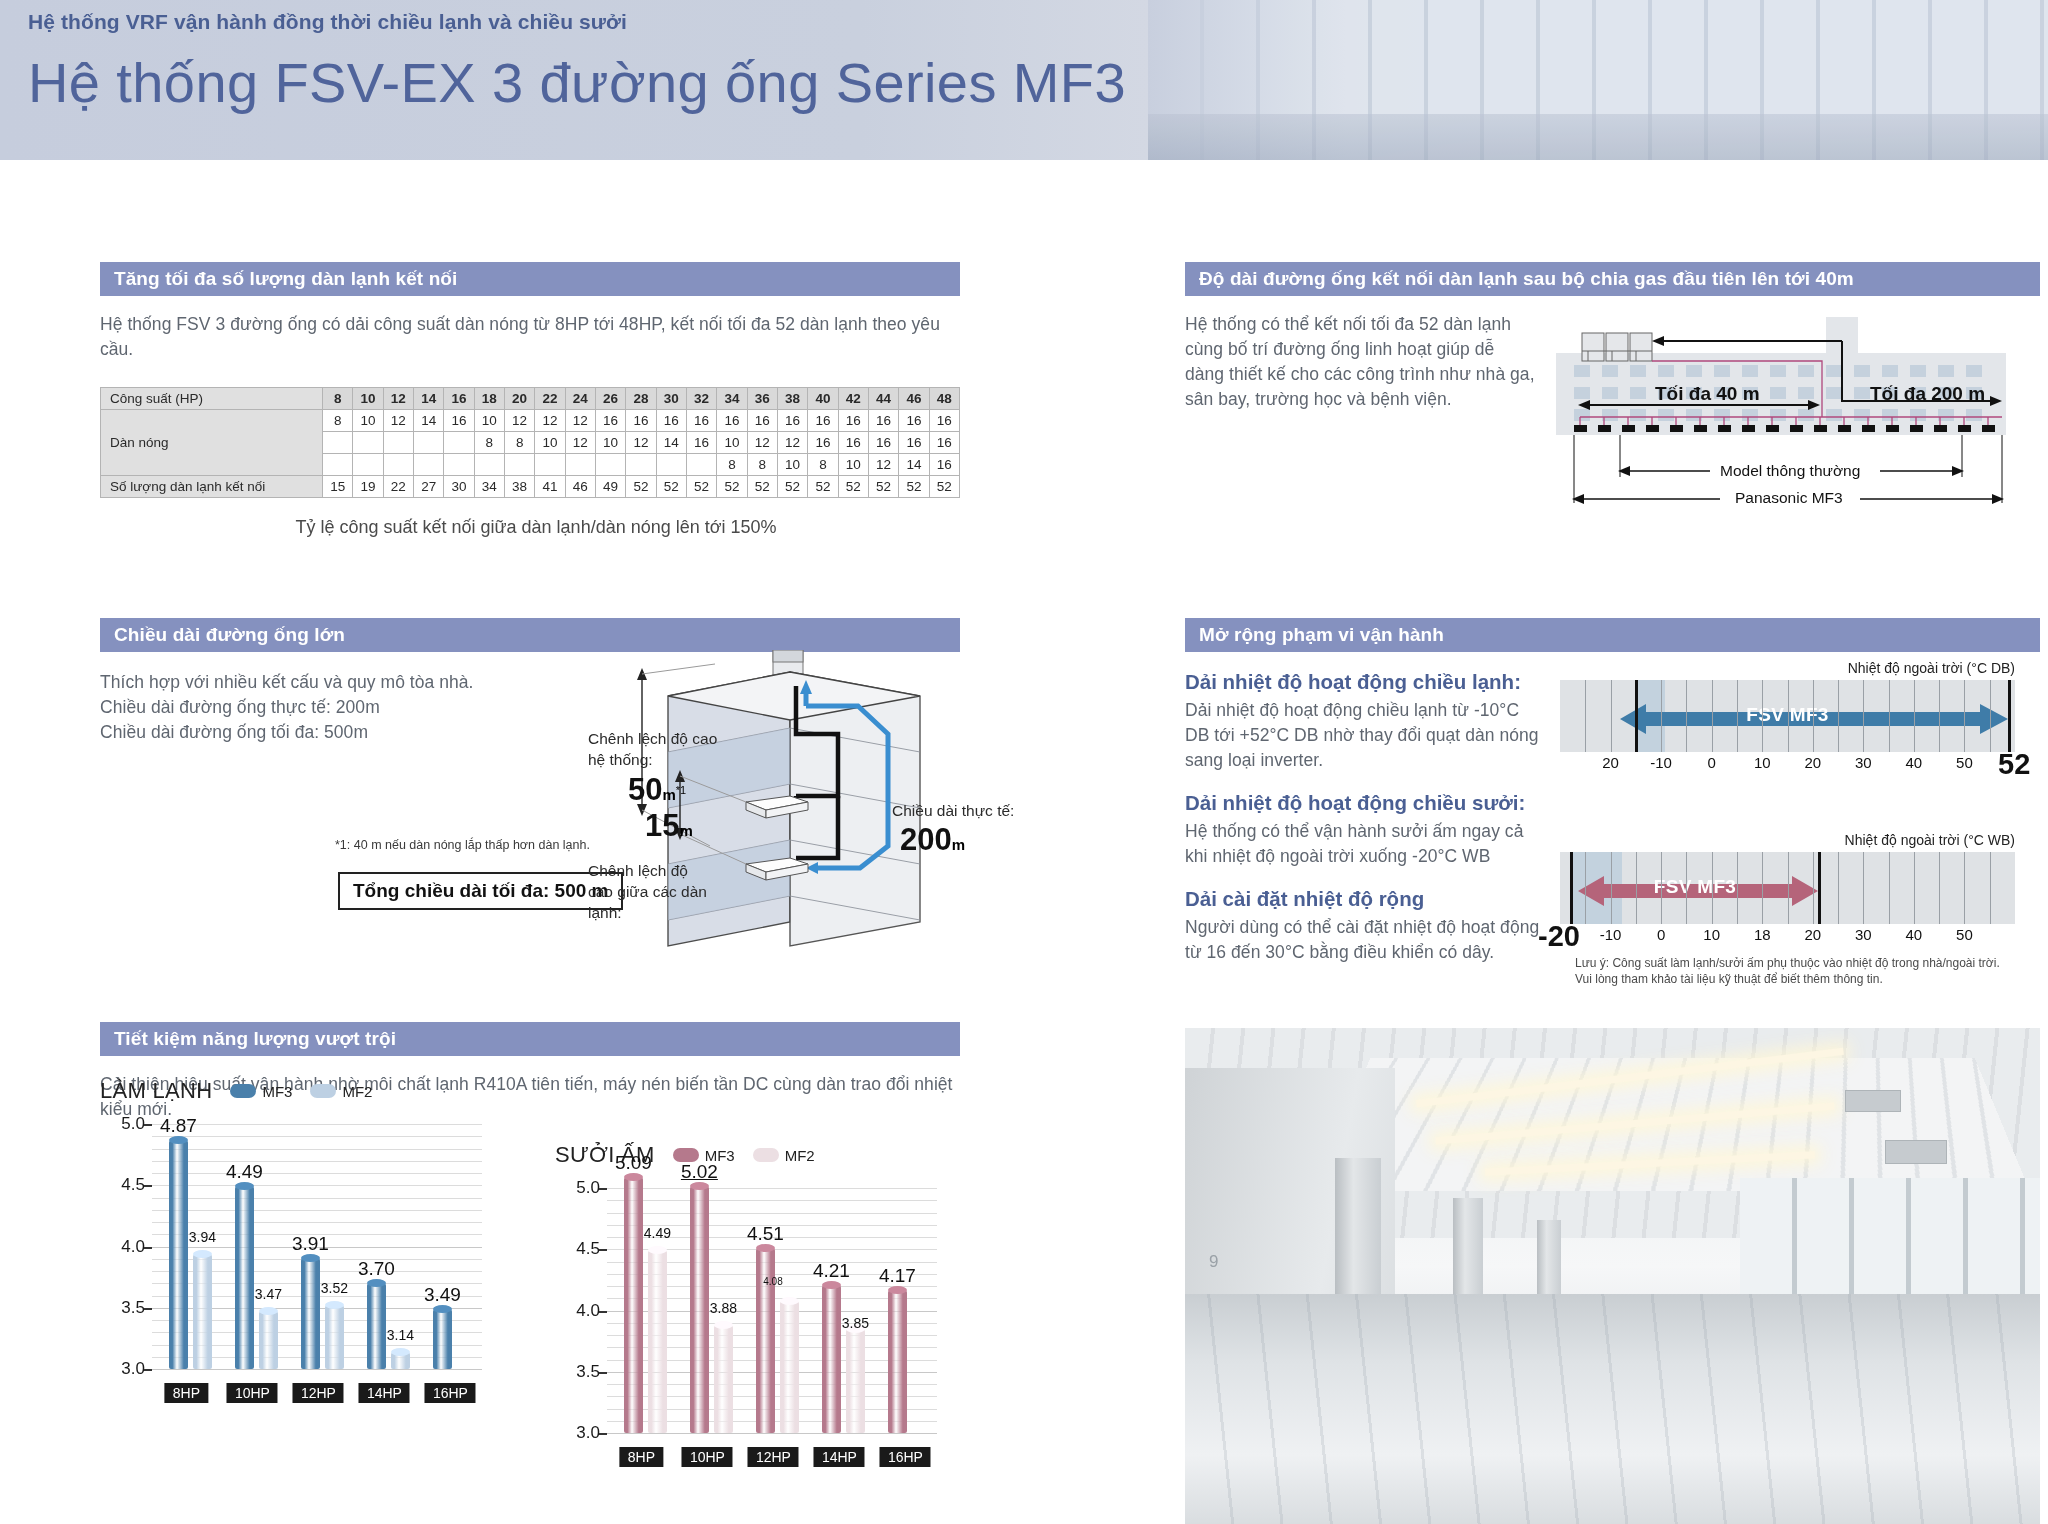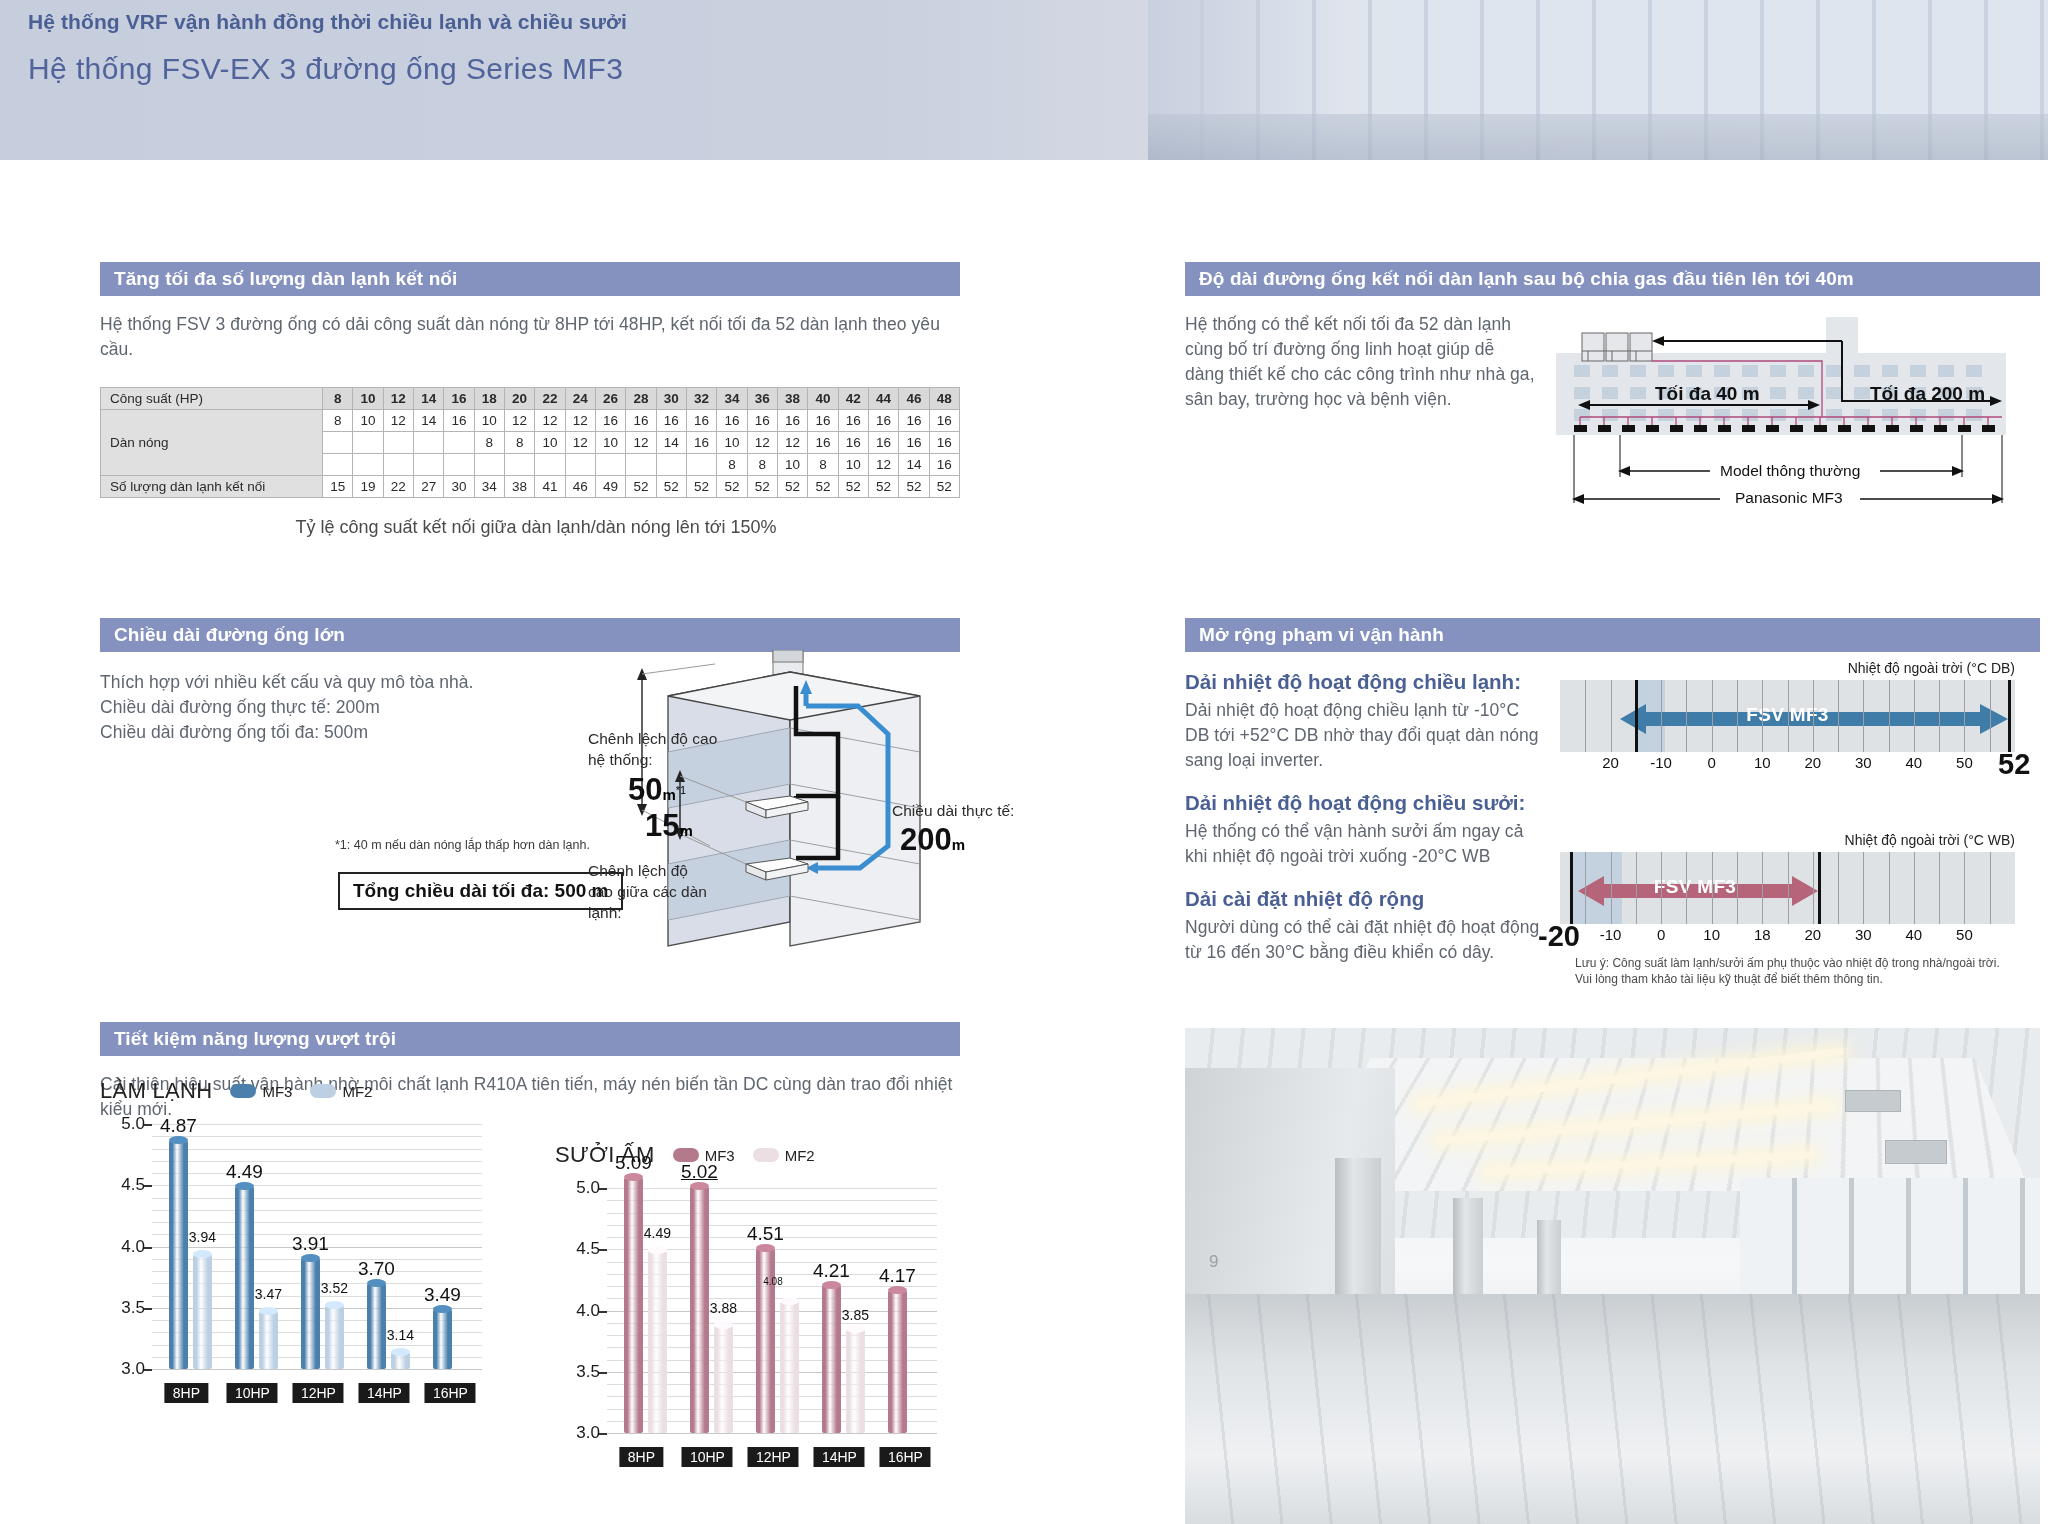--- a/index.html
+++ b/index.html
@@ -29,21 +29,21 @@
     content:""; position:absolute; left:0; right:0; bottom:0; height:46px;
     background: linear-gradient(180deg,#b9c2d2,#9aa6ba);
     opacity:.55;
   }
   .header-text { position: absolute; left: 28px; top: 8px; z-index: 3; }
   .header-sub {
     font-size: 21px; font-weight: bold; color: #4a5f93; letter-spacing: .1px;
     line-height: 28px;
   }
   .header-title {
-    font-size: 30px; color: #50649b; line-height: 58px; margin-top: 4px;
+    font-size: 56px; color: #50649b; line-height: 58px; margin-top: 18px;
     font-weight: 400; letter-spacing: .4px;
   }
 
   
   .sec-bar {
     background: #8591bf; color: #ffffff; font-weight: bold;
     font-size: 19px; line-height: 34px; height: 34px;
     padding-left: 14px; letter-spacing: .1px;
   }
   .body-text {
@@ -828,21 +828,21 @@
       </div>
       <div class="bar-val" style="left: 166px; top: 87.7px; font-size: 10px;">4.08</div>
       <div class="xlab" style="left: 166.4px; top: 259px;">12HP</div>
       <div class="bar" style="left: 214.9px; width: 19px; height: 148.225px; background: linear-gradient(90deg, rgb(181, 121, 140) 0%, rgb(181, 121, 140) 18%, rgba(255, 255, 255, 0.45) 42%, rgb(181, 121, 140) 78%, rgb(181, 121, 140) 100%);">
         <div style="position: absolute; left: 0px; right: 0px; top: -4px; height: 8px; border-radius: 50%; background: rgb(181, 121, 140); filter: brightness(1.12);"></div>
       </div>
       <div class="bar-val" style="left: 224.4px; top: 71.775px; font-size: 19px;">4.21</div>
       <div class="bar" style="left: 238.9px; width: 19px; height: 104.125px; background: linear-gradient(90deg, rgb(236, 223, 227) 0%, rgb(236, 223, 227) 18%, rgba(255, 255, 255, 0.45) 42%, rgb(236, 223, 227) 78%, rgb(236, 223, 227) 100%);">
         <div style="position: absolute; left: 0px; right: 0px; top: -4px; height: 8px; border-radius: 50%; background: rgb(236, 223, 227); filter: brightness(1.12);"></div>
       </div>
-      <div class="bar-val" style="left: 248.4px; top: 119px; font-size: 14px;">3.85</div>
+      <div class="bar-val" style="left: 248.4px; top: 127px; font-size: 14px;">3.85</div>
       <div class="xlab" style="left: 232.4px; top: 259px;">14HP</div>
       <div class="bar" style="left: 280.9px; width: 19px; height: 143.325px; background: linear-gradient(90deg, rgb(181, 121, 140) 0%, rgb(181, 121, 140) 18%, rgba(255, 255, 255, 0.45) 42%, rgb(181, 121, 140) 78%, rgb(181, 121, 140) 100%);">
         <div style="position: absolute; left: 0px; right: 0px; top: -4px; height: 8px; border-radius: 50%; background: rgb(181, 121, 140); filter: brightness(1.12);"></div>
       </div>
       <div class="bar-val" style="left: 290.4px; top: 76.675px; font-size: 19px;">4.17</div>
       <div class="xlab" style="left: 298.4px; top: 259px;">16HP</div>
     </div>
   </div>
 
 <div id="photo">

